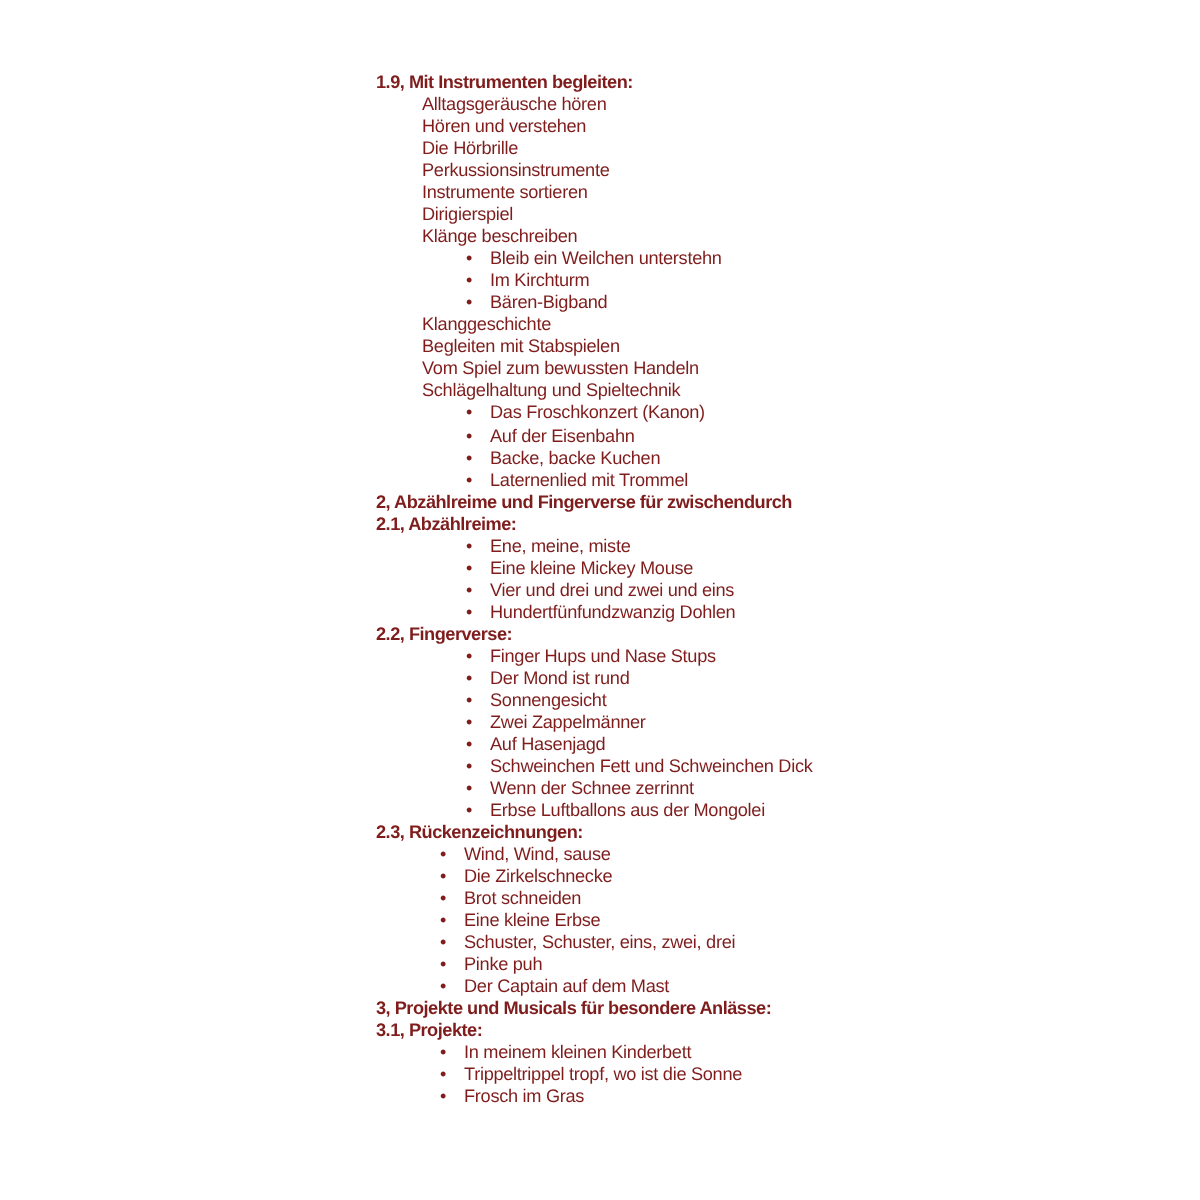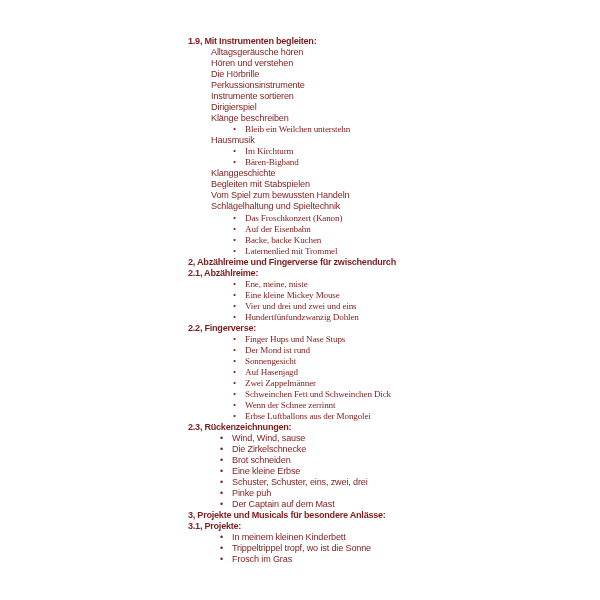--- a/index.html
+++ b/index.html
@@ -34,21 +34,20 @@
   }
   .line.heading {
     font-weight: bold;
     letter-spacing: -0.25px;
   }
   .line.plain {
     padding-left: 23px;
   }
   .line.bullet1 {
     padding-left: 45px;
-    font-family: Liberation Serif, serif;
   }
   .line.bullet2 {
     padding-left: 32px;
   }
   .bullet-glyph {
     display: inline-block;
     width: 12px;
     font-size: 9px;
   }
 </style>
@@ -59,43 +58,42 @@
   <div class="outline" id="outline">
       <div class="line heading">1.9, Mit Instrumenten begleiten:</div>
       <div class="line plain">Alltagsgeräusche hören</div>
       <div class="line plain">Hören und verstehen</div>
       <div class="line plain">Die Hörbrille</div>
       <div class="line plain">Perkussionsinstrumente</div>
       <div class="line plain">Instrumente sortieren</div>
       <div class="line plain">Dirigierspiel</div>
       <div class="line plain">Klänge beschreiben</div>
       <div class="line bullet1"><span class="bullet-glyph">•</span><span>Bleib ein Weilchen unterstehn</span></div>
-      <div class="line plain">Hausmusik</div>
       <div class="line bullet1"><span class="bullet-glyph">•</span><span>Im Kirchturm</span></div>
       <div class="line bullet1"><span class="bullet-glyph">•</span><span>Bären-Bigband</span></div>
       <div class="line plain">Klanggeschichte</div>
       <div class="line plain">Begleiten mit Stabspielen</div>
       <div class="line plain">Vom Spiel zum bewussten Handeln</div>
       <div class="line plain">Schlägelhaltung und Spieltechnik</div>
       <div class="line bullet1"><span class="bullet-glyph">•</span><span>Das Froschkonzert (Kanon)</span></div>
       <div class="line bullet1"><span class="bullet-glyph">•</span><span>Auf der Eisenbahn</span></div>
       <div class="line bullet1"><span class="bullet-glyph">•</span><span>Backe, backe Kuchen</span></div>
       <div class="line bullet1"><span class="bullet-glyph">•</span><span>Laternenlied mit Trommel</span></div>
       <div class="line heading">2, Abzählreime und Fingerverse für zwischendurch</div>
       <div class="line heading">2.1, Abzählreime:</div>
       <div class="line bullet1"><span class="bullet-glyph">•</span><span>Ene, meine, miste</span></div>
       <div class="line bullet1"><span class="bullet-glyph">•</span><span>Eine kleine Mickey Mouse</span></div>
       <div class="line bullet1"><span class="bullet-glyph">•</span><span>Vier und drei und zwei und eins</span></div>
       <div class="line bullet1"><span class="bullet-glyph">•</span><span>Hundertfünfundzwanzig Dohlen</span></div>
       <div class="line heading">2.2, Fingerverse:</div>
       <div class="line bullet1"><span class="bullet-glyph">•</span><span>Finger Hups und Nase Stups</span></div>
       <div class="line bullet1"><span class="bullet-glyph">•</span><span>Der Mond ist rund</span></div>
       <div class="line bullet1"><span class="bullet-glyph">•</span><span>Sonnengesicht</span></div>
+      <div class="line bullet1"><span class="bullet-glyph">•</span><span>Zwei Zappelmänner</span></div>
       <div class="line bullet1"><span class="bullet-glyph">•</span><span>Auf Hasenjagd</span></div>
-      <div class="line bullet1"><span class="bullet-glyph">•</span><span>Zwei Zappelmänner</span></div>
       <div class="line bullet1"><span class="bullet-glyph">•</span><span>Schweinchen Fett und Schweinchen Dick</span></div>
       <div class="line bullet1"><span class="bullet-glyph">•</span><span>Wenn der Schnee zerrinnt</span></div>
       <div class="line bullet1"><span class="bullet-glyph">•</span><span>Erbse Luftballons aus der Mongolei</span></div>
       <div class="line heading">2.3, Rückenzeichnungen:</div>
       <div class="line bullet2"><span class="bullet-glyph">•</span><span>Wind, Wind, sause</span></div>
       <div class="line bullet2"><span class="bullet-glyph">•</span><span>Die Zirkelschnecke</span></div>
       <div class="line bullet2"><span class="bullet-glyph">•</span><span>Brot schneiden</span></div>
       <div class="line bullet2"><span class="bullet-glyph">•</span><span>Eine kleine Erbse</span></div>
       <div class="line bullet2"><span class="bullet-glyph">•</span><span>Schuster, Schuster, eins, zwei, drei</span></div>
       <div class="line bullet2"><span class="bullet-glyph">•</span><span>Pinke puh</span></div>

